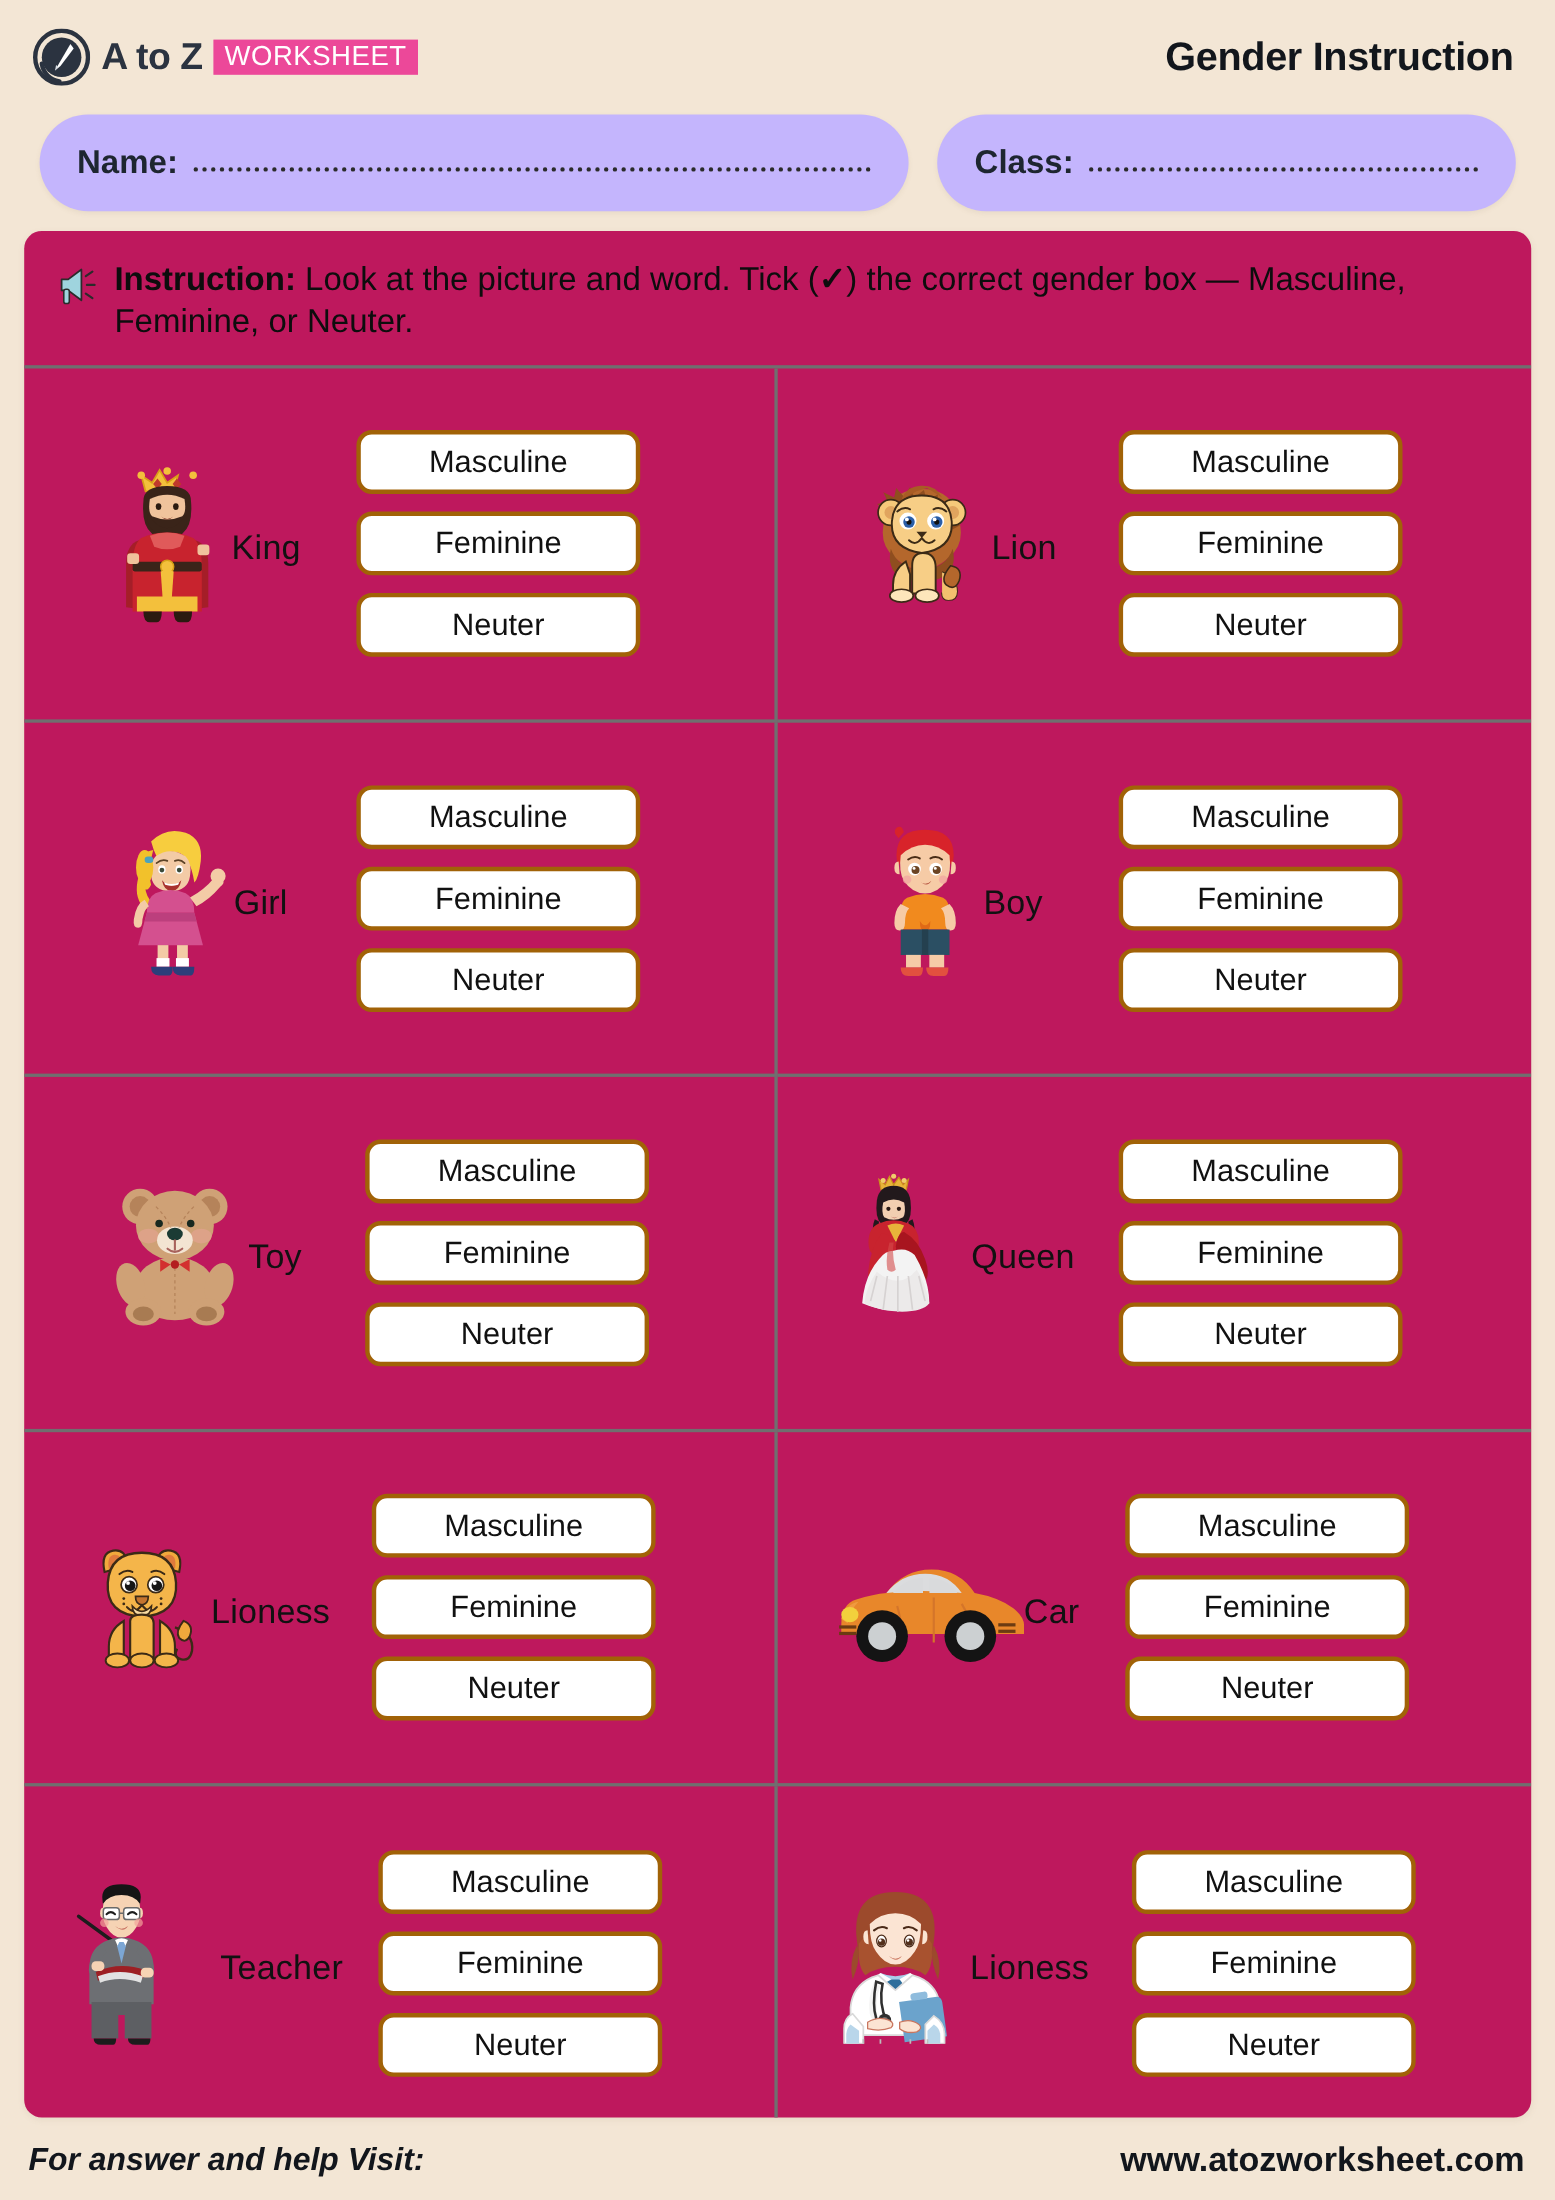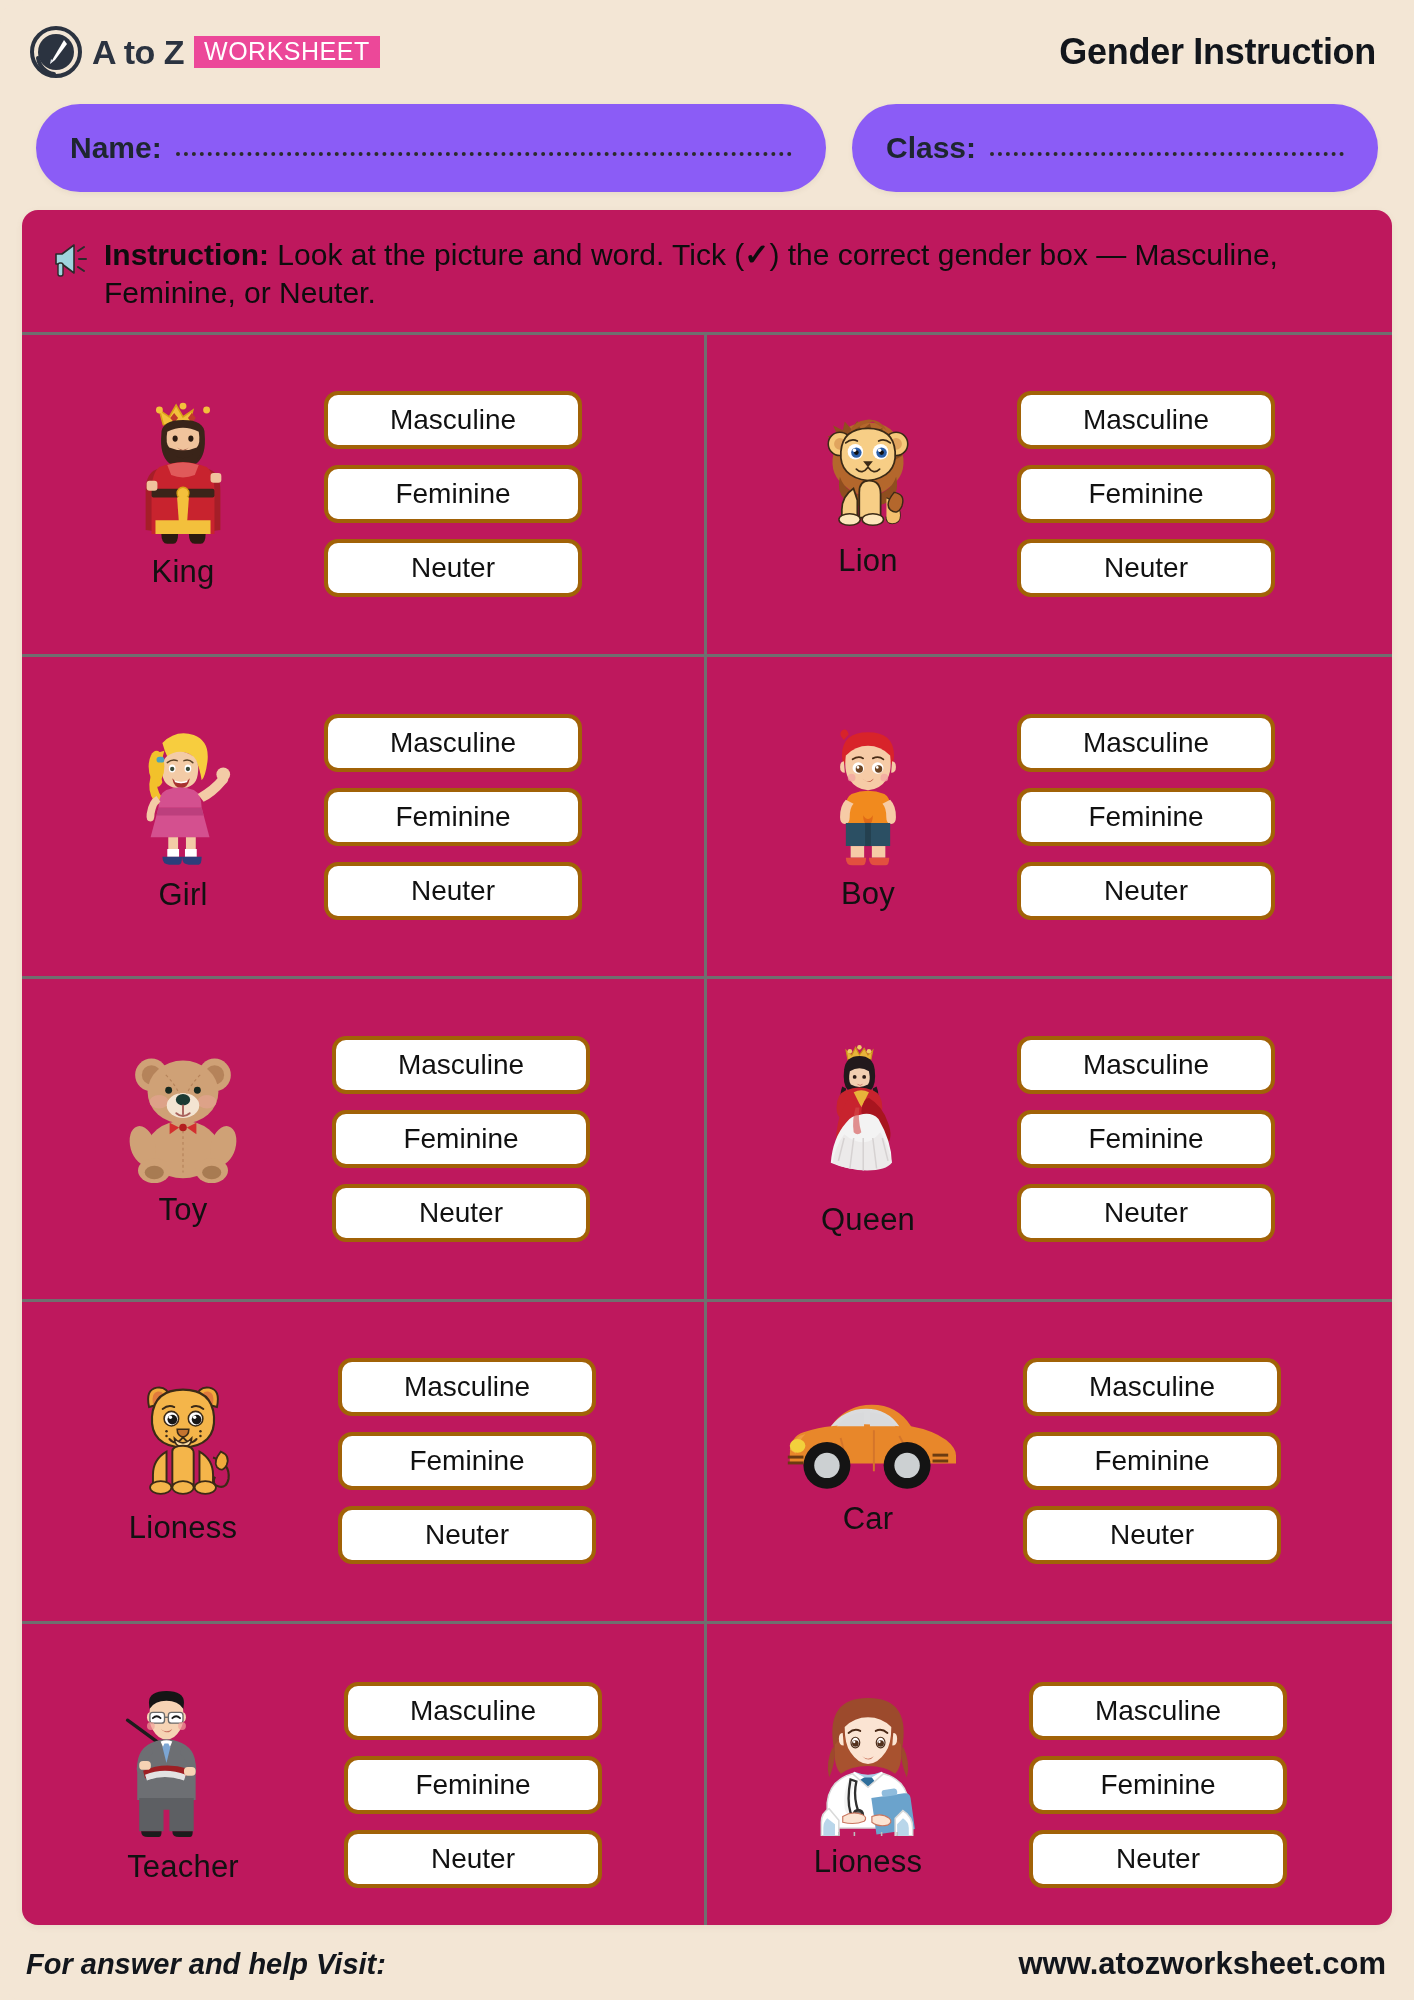--- a/index.html
+++ b/index.html
@@ -54,21 +54,21 @@
   }
 
   
   .idbar {
     display: flex;
     gap: 26px;
     height: 88px;
     margin: 0 14px 18px 14px;
   }
   .idfield {
-    background: #8b5cf6;
+    background: #c4b5fd;
     border-radius: 44px;
     display: flex;
     align-items: center;
     padding: 16px 34px;
     box-shadow: 0 2px 5px rgba(140,115,85,0.10);
   }
   .idfield.name { flex: 0 0 790px; }
   .idfield.klass { flex: 1 1 auto; }
   .idlabel {
     font-size: 30px;
@@ -130,21 +130,21 @@
   }
   .cell.left  { border-right: 3px solid #6f6f6f; }
   .grid .cell.r0 { border-bottom: 3px solid #6f6f6f; }
   .grid .cell.r1 { border-bottom: 3px solid #6f6f6f; }
   .grid .cell.r2 { border-bottom: 3px solid #6f6f6f; }
   .grid .cell.r3 { border-bottom: 3px solid #6f6f6f; }
 
   .figure {
     flex: 0 0 270px;
     display: flex;
-    flex-direction: column;
+    flex-direction: row;
     align-items: center;
     justify-content: center;
   }
   .figure svg { display: block; }
   .figure-label {
     font-size: 31px;
     color: #111111;
     margin-top: 8px;
     letter-spacing: 0.2px;
     font-family: "Liberation Sans", sans-serif;

